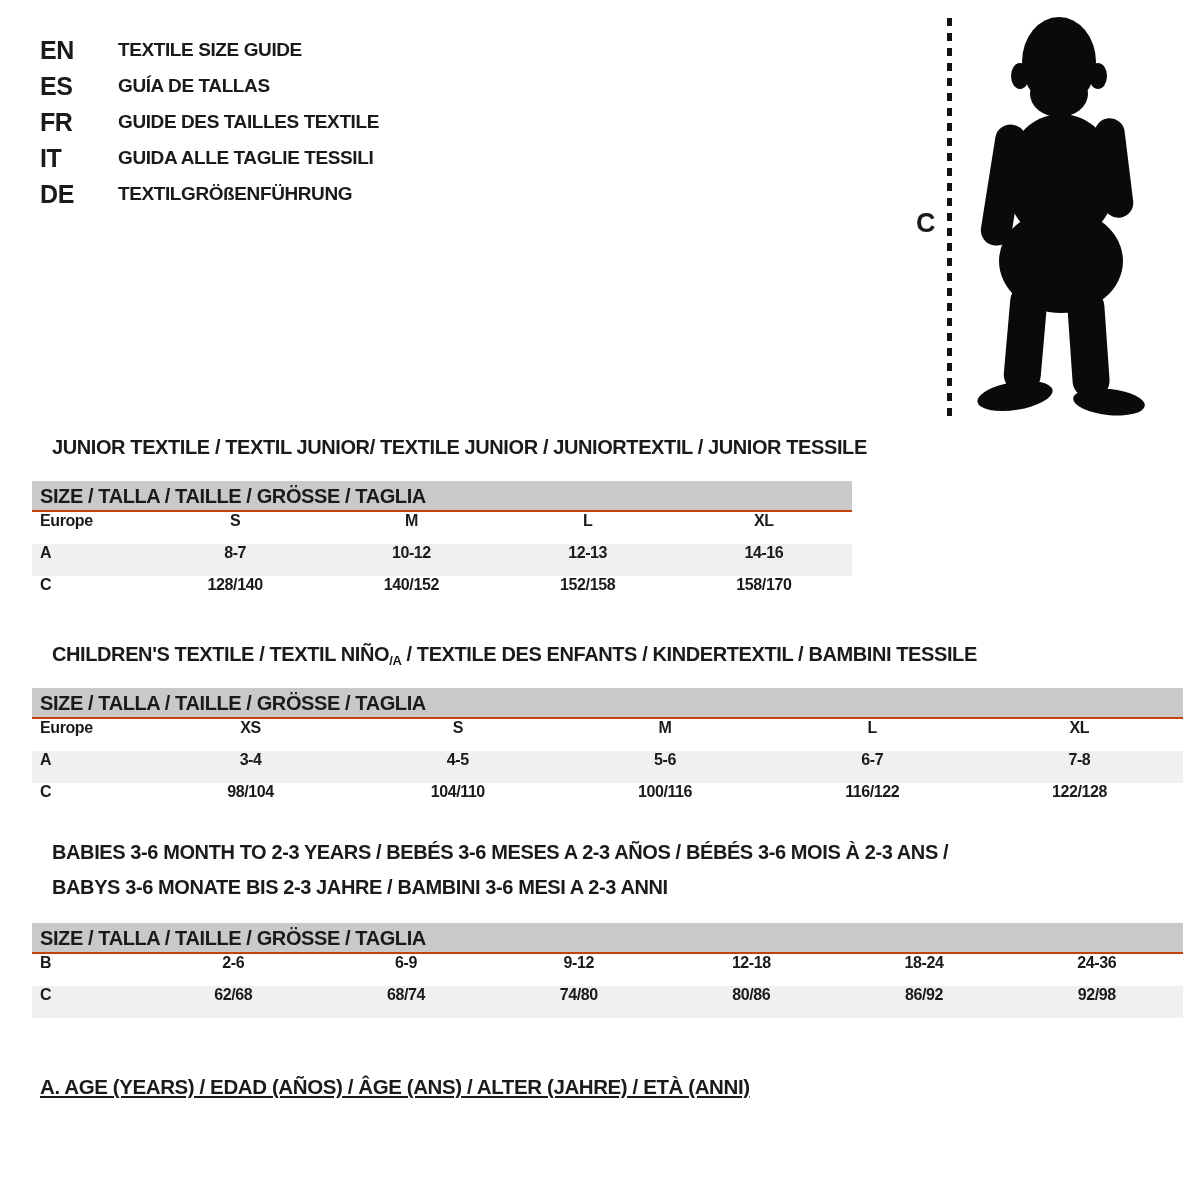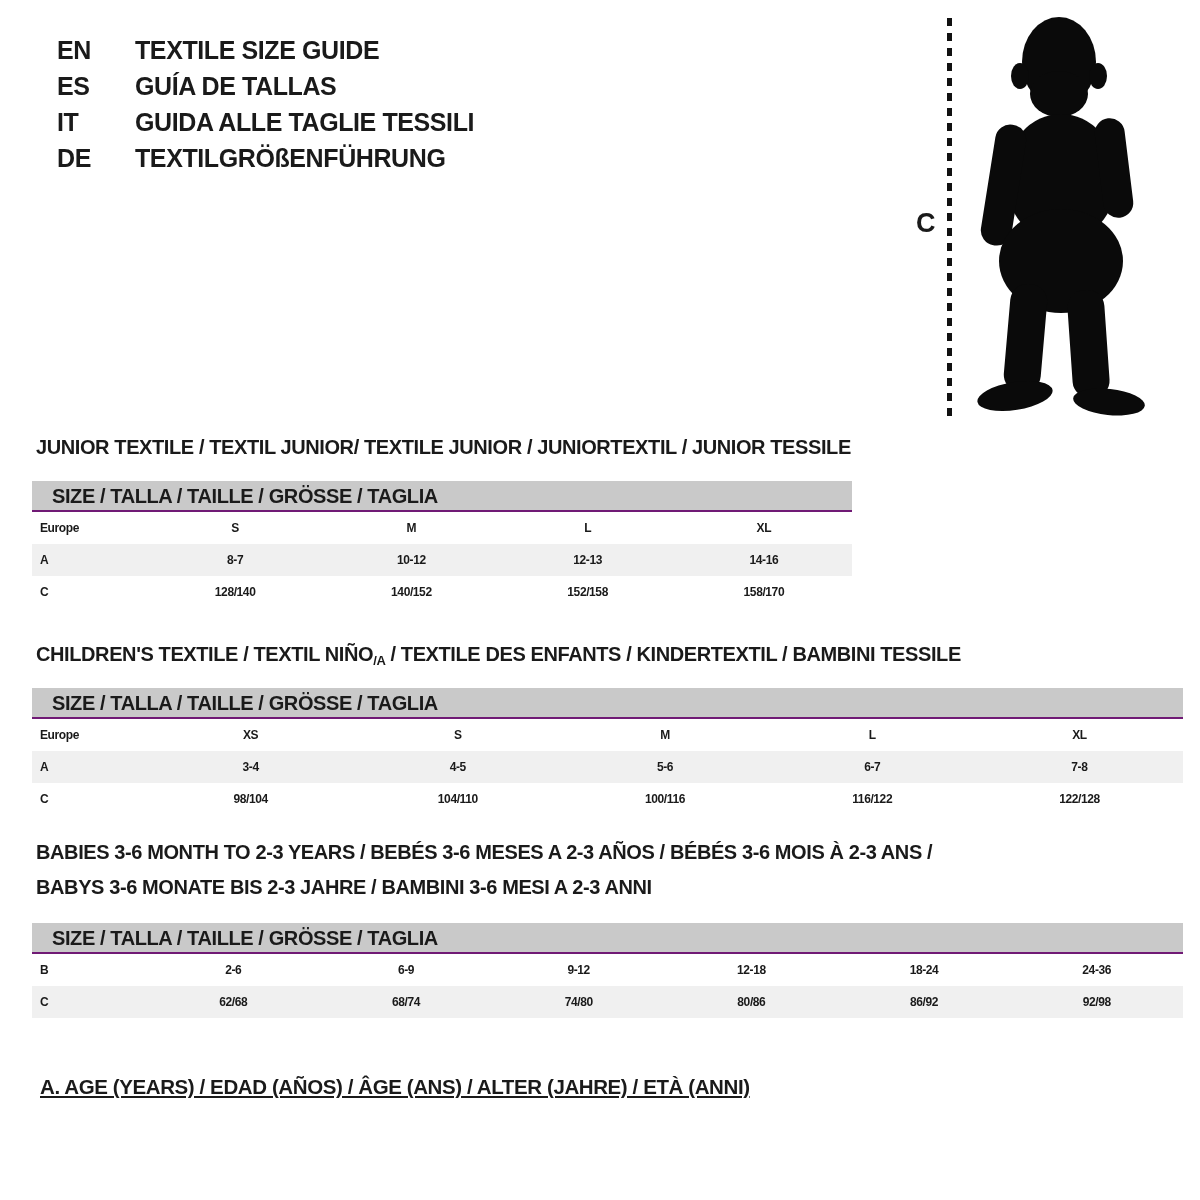--- a/index.html
+++ b/index.html
@@ -10,69 +10,73 @@
     font-family: "Liberation Sans", sans-serif;
     font-weight: 700;
     color: #1a1a1a;
     overflow: hidden;
     letter-spacing: -0.4px;
   }
 
   
   .lang-block { position: absolute; left: 40px; top: 32px; }
   .lang-row { display: flex; height: 36px; align-items: center; }
-  .lang-code { width: 78px; font-size: 25px; margin-left: 17px; }
-  .lang-title { font-size: 25px; white-space: nowrap; }
+  .lang-code { width: 78px; font-size: 25px; }
+  .lang-title { font-size: 19px; white-space: nowrap; }
 
   
   .figure-area { position: absolute; left: 900px; top: 0; width: 300px; height: 430px; }
   .measure-label { position: absolute; left: 16px; top: 208px; font-size: 27px; }
   .measure-line {
     position: absolute; left: 47px; top: 18px; width: 5px; height: 398px;
     background: repeating-linear-gradient(to bottom, #111 0 8px, transparent 8px 15px);
   }
   .silhouette { position: absolute; left: 60px; top: 6px; }
 
   
-  .section-title { position: absolute; left: 36px; font-size: 20px; white-space: nowrap; text-align: right; }
+  .section-title { position: absolute; left: 52px; font-size: 20px; white-space: nowrap; text-align: right; }
   .sub-a { font-size: 13px; vertical-align: -4px; }
 
   
   .size-table { position: absolute; left: 32px; }
   .t-junior   { top: 481px; width: 820px; }
   .t-children { top: 688px; width: 1151px; }
   .t-babies   { top: 923px; width: 1151px; }
 
   .size-bar {
     height: 31px; line-height: 31px;
     background: #c9c9c9;
-    padding-left: 20px;
+    padding-left: 8px;
     font-size: 20px;
-    border-bottom: 2px solid #701a75;
+    border-bottom: 2px solid #c2410c;
   }
-  .t-row { display: flex; height: 32px; align-items: center; font-size: 12px; }
+  .t-row { display: flex; height: 32px; align-items: flex-start; font-size: 16px; }
   .t-row.alt { background: #f0f0f0; }
   .t-label { width: 115px; padding-left: 8px; }
   .t-cell { flex: 1; text-align: center; }
 
   
   .legend { position: absolute; left: 40px; top: 1066px; }
   .legend-line { font-size: 20.5px; height: 42px; line-height: 42px; white-space: nowrap; text-decoration: underline; }
 </style>
 </head>
 <body>
 
 <div class="lang-block">
   <div class="lang-row">
     <span class="lang-code">EN</span>
     <span class="lang-title">TEXTILE SIZE GUIDE</span>
   </div>
   <div class="lang-row">
     <span class="lang-code">ES</span>
     <span class="lang-title">GUÍA DE TALLAS</span>
+  </div>
+  <div class="lang-row">
+    <span class="lang-code">FR</span>
+    <span class="lang-title">GUIDE DES TAILLES TEXTILE</span>
   </div>
   <div class="lang-row">
     <span class="lang-code">IT</span>
     <span class="lang-title">GUIDA ALLE TAGLIE TESSILI</span>
   </div>
   <div class="lang-row">
     <span class="lang-code">DE</span>
     <span class="lang-title">TEXTILGRÖßENFÜHRUNG</span>
   </div>
 </div>

